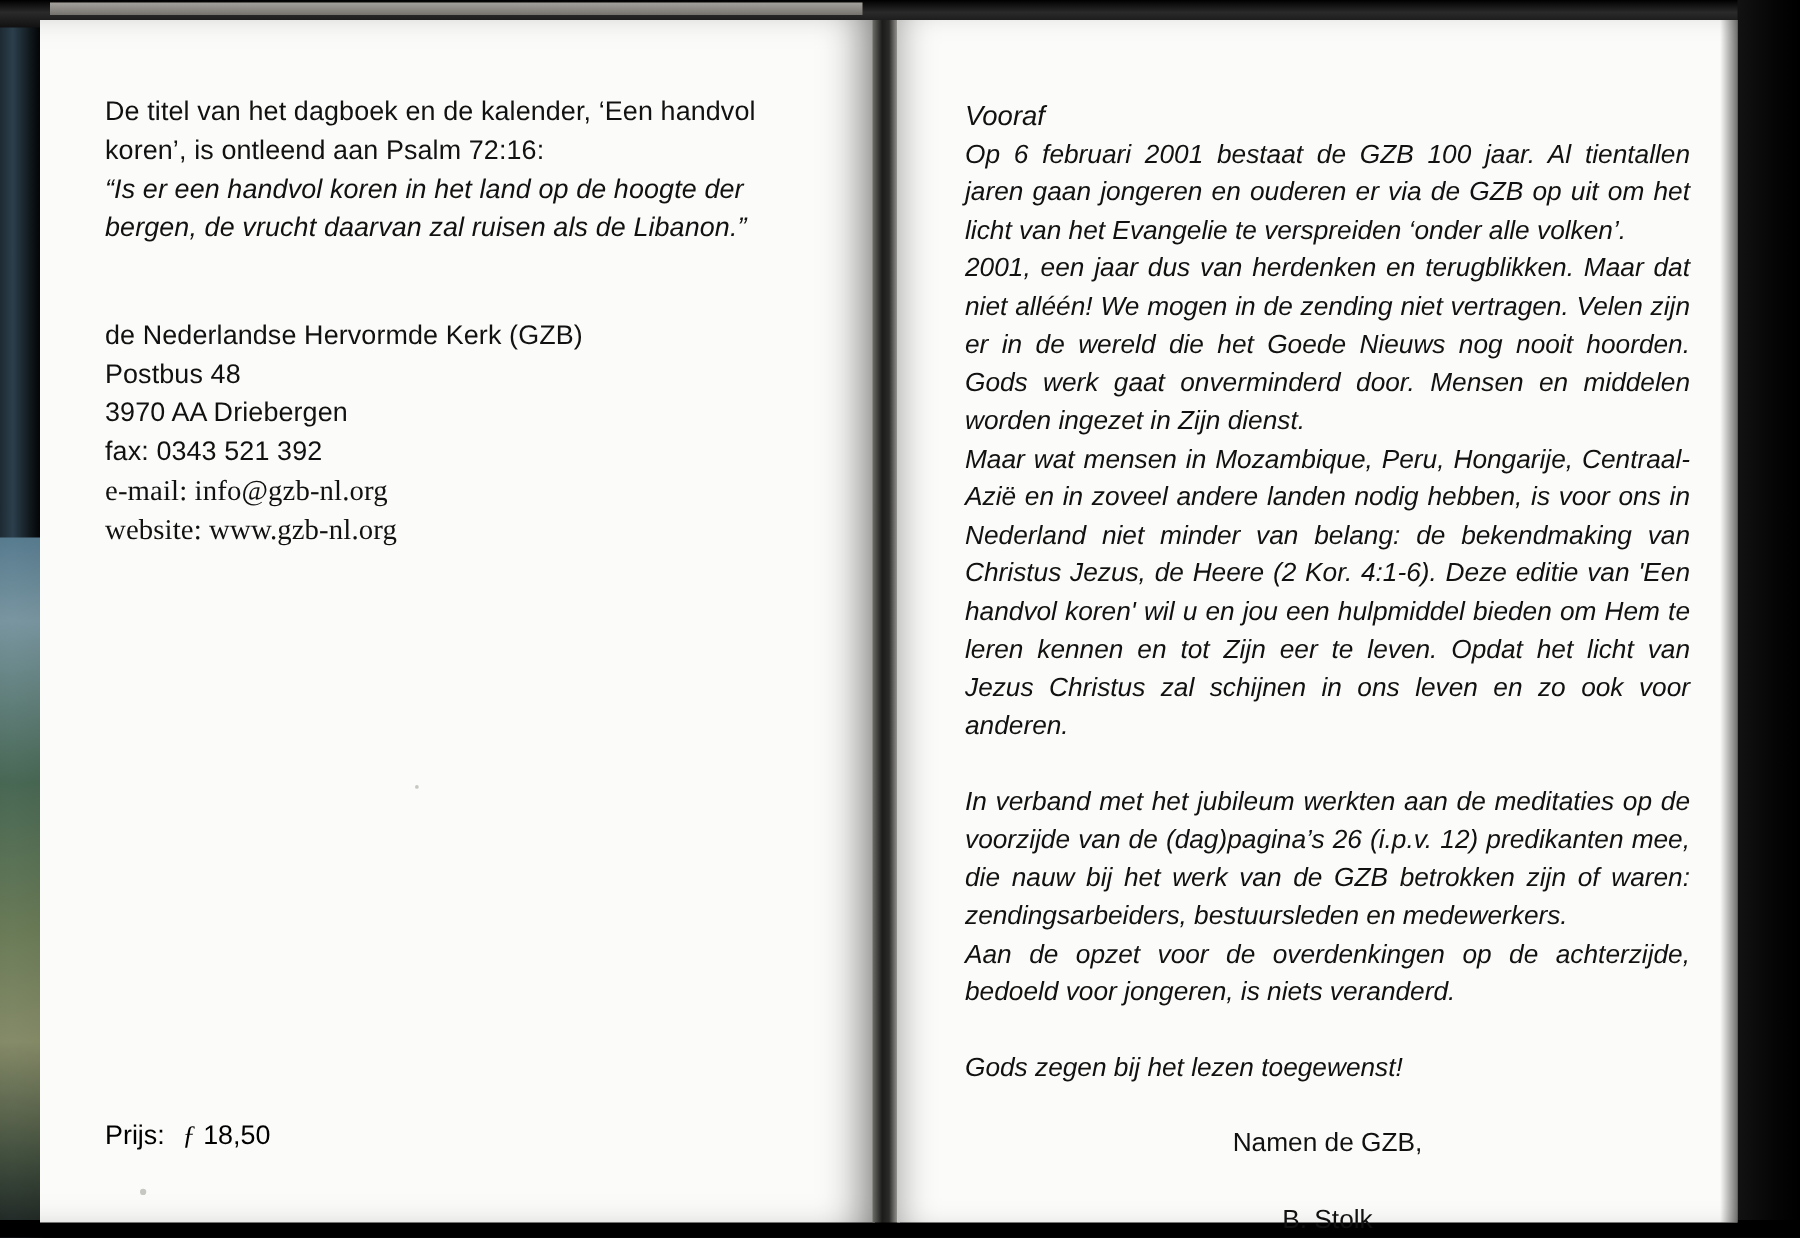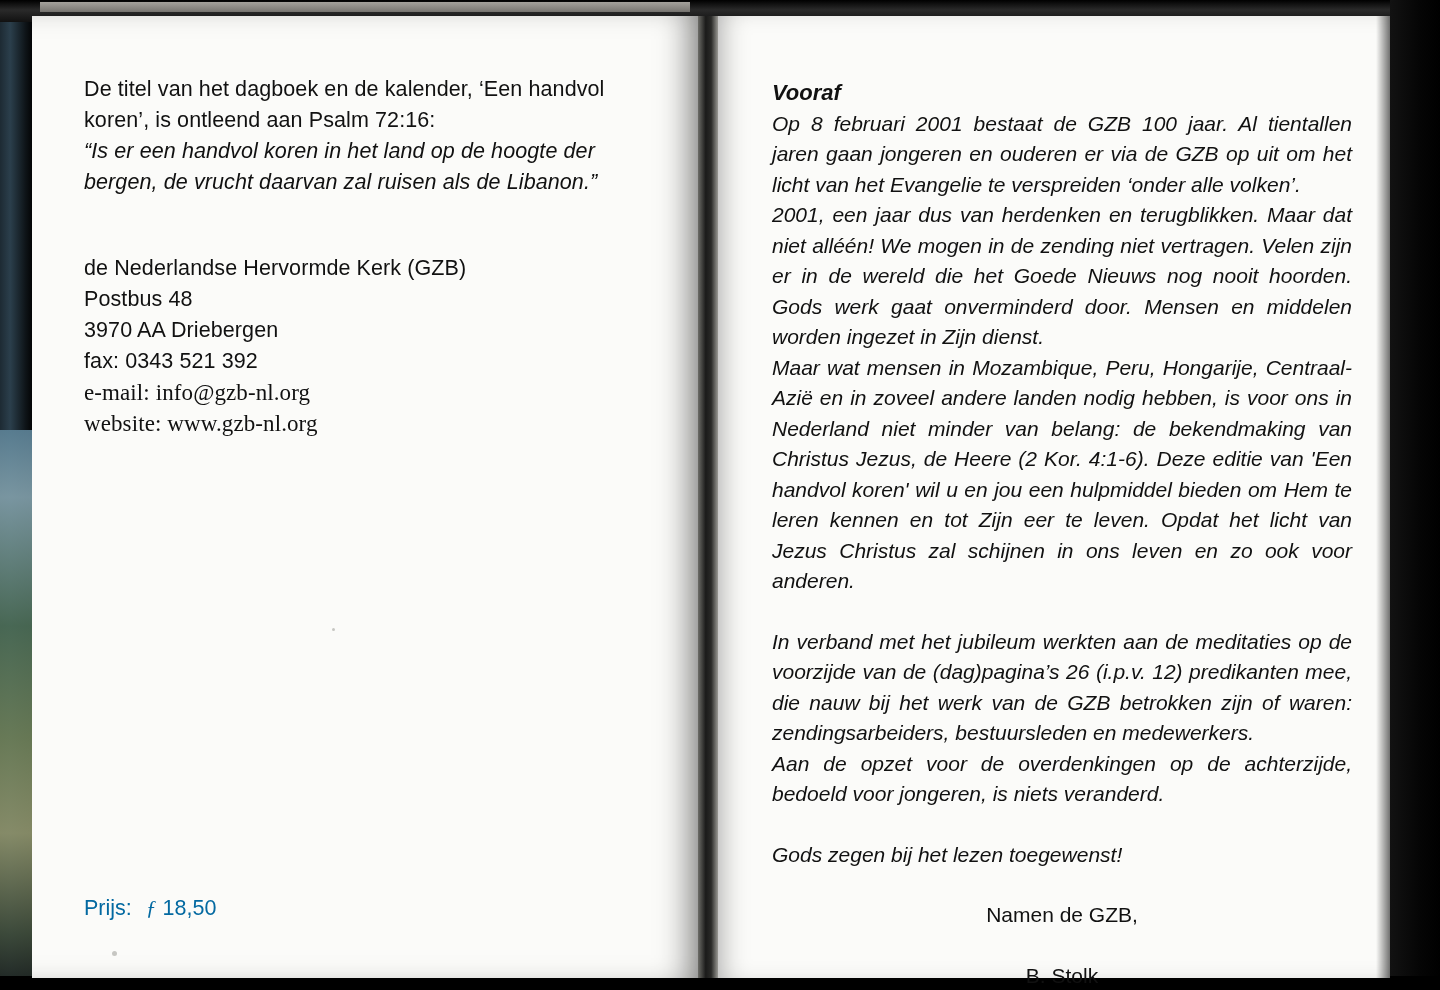--- a/index.html
+++ b/index.html
@@ -115,42 +115,42 @@
   .addr {
     font-size: 21.5px;
     line-height: 31px;
   }
 
   .price {
     position: absolute;
     left: 52px;
     top: 880px;
     font-size: 21.5px;
-    color: #0369a1;
+    color: #000000;
   }
   .price .f {
     font-family: "Liberation Serif", serif;
     font-style: italic;
     padding: 0 6px 0 14px;
   }
 
   
   .right-body {
     position: absolute;
     left: 54px;
     top: 62px;
     width: 580px;
     color: #111;
     font-style: italic;
     font-size: 21px;
     line-height: 30.5px;
     text-align: justify;
   }
   .right-title {
-    font-weight: bold;
+    font-weight: normal;
     font-style: italic;
     font-size: 22px;
     margin: 0 0 34px 0;
     text-align: left;
   }
   .right-body p { margin: 0; }
   .blk { margin-bottom: 0; }
   .gap { height: 30px; }
   .sign {
     font-style: normal;
@@ -201,21 +201,21 @@
 
     <div class="speck" style="left:80px; top:935px; width:5px; height:5px;"></div>
     <div class="speck" style="left:300px; top:612px; width:3px; height:3px;"></div>
   </div>
 
   <div class="gutter"></div>
 
   <div class="page page-right">
     <div class="right-body">
       <p class="right-title">Vooraf</p>
-      <p class="blk">Op 8 februari 2001 bestaat de GZB 100 jaar. Al tientallen jaren gaan jongeren en ouderen er via de GZB op uit om het licht van het Evangelie te verspreiden ‘onder alle volken’.</p>
+      <p class="blk">Op 6 februari 2001 bestaat de GZB 100 jaar. Al tientallen jaren gaan jongeren en ouderen er via de GZB op uit om het licht van het Evangelie te verspreiden ‘onder alle volken’.</p>
       <p class="blk">2001, een jaar dus van herdenken en terugblikken. Maar dat niet alléén! We mogen in de zending niet vertragen. Velen zijn er in de wereld die het Goede Nieuws nog nooit hoorden. Gods werk gaat onverminderd door. Mensen en middelen worden ingezet in Zijn dienst.</p>
       <p class="blk">Maar wat mensen in Mozambique, Peru, Hongarije, Centraal-Azië en in zoveel andere landen nodig hebben, is voor ons in Nederland niet minder van belang: de bekendmaking van Christus Jezus, de Heere (2 Kor. 4:1-6). Deze editie van 'Een handvol koren' wil u en jou een hulpmiddel bieden om Hem te leren kennen en tot Zijn eer te leven. Opdat het licht van Jezus Christus zal schijnen in ons leven en zo ook voor anderen.</p>
       <div class="gap"></div>
       <p class="blk">In verband met het jubileum werkten aan de meditaties op de voorzijde van de (dag)pagina’s 26 (i.p.v. 12) predikanten mee, die nauw bij het werk van de GZB betrokken zijn of waren: zendingsarbeiders, bestuursleden en medewerkers.</p>
       <p class="blk">Aan de opzet voor de overdenkingen op de achterzijde, bedoeld voor jongeren, is niets veranderd.</p>
       <div class="gap"></div>
       <p class="blk">Gods zegen bij het lezen toegewenst!</p>
       <div class="gap"></div>
       <p class="sign">Namen de GZB,</p>
       <div class="gap"></div>

